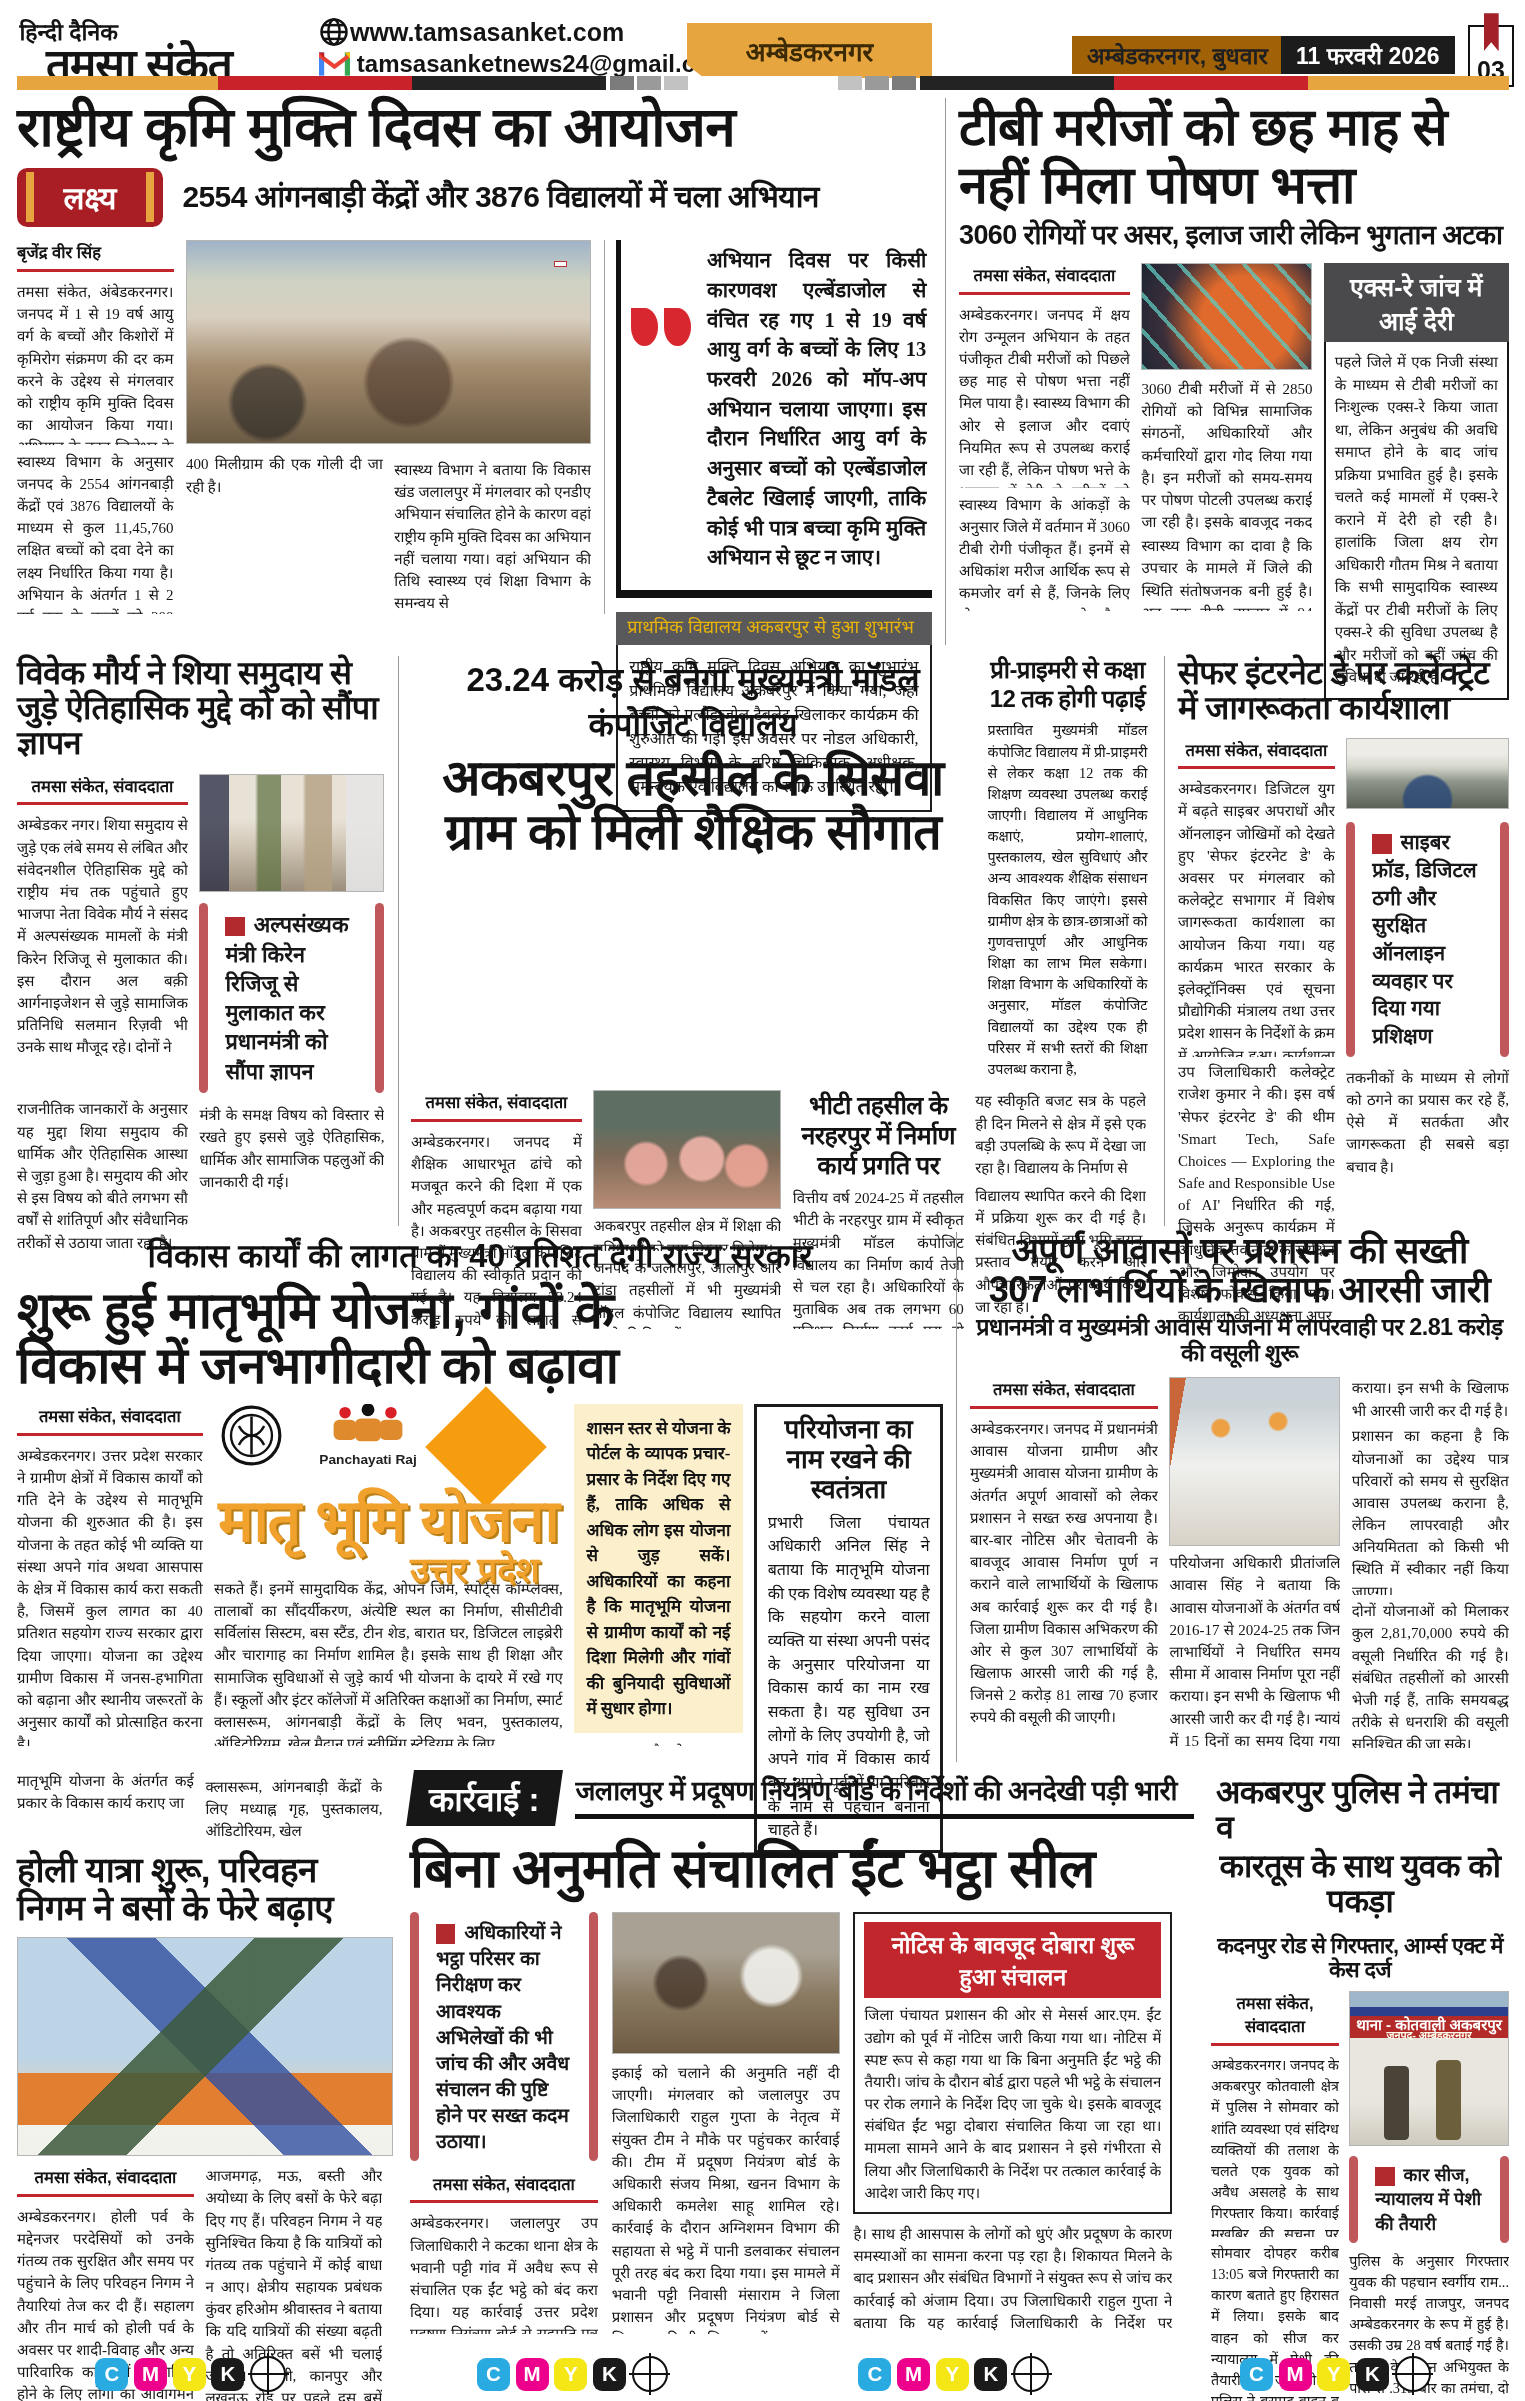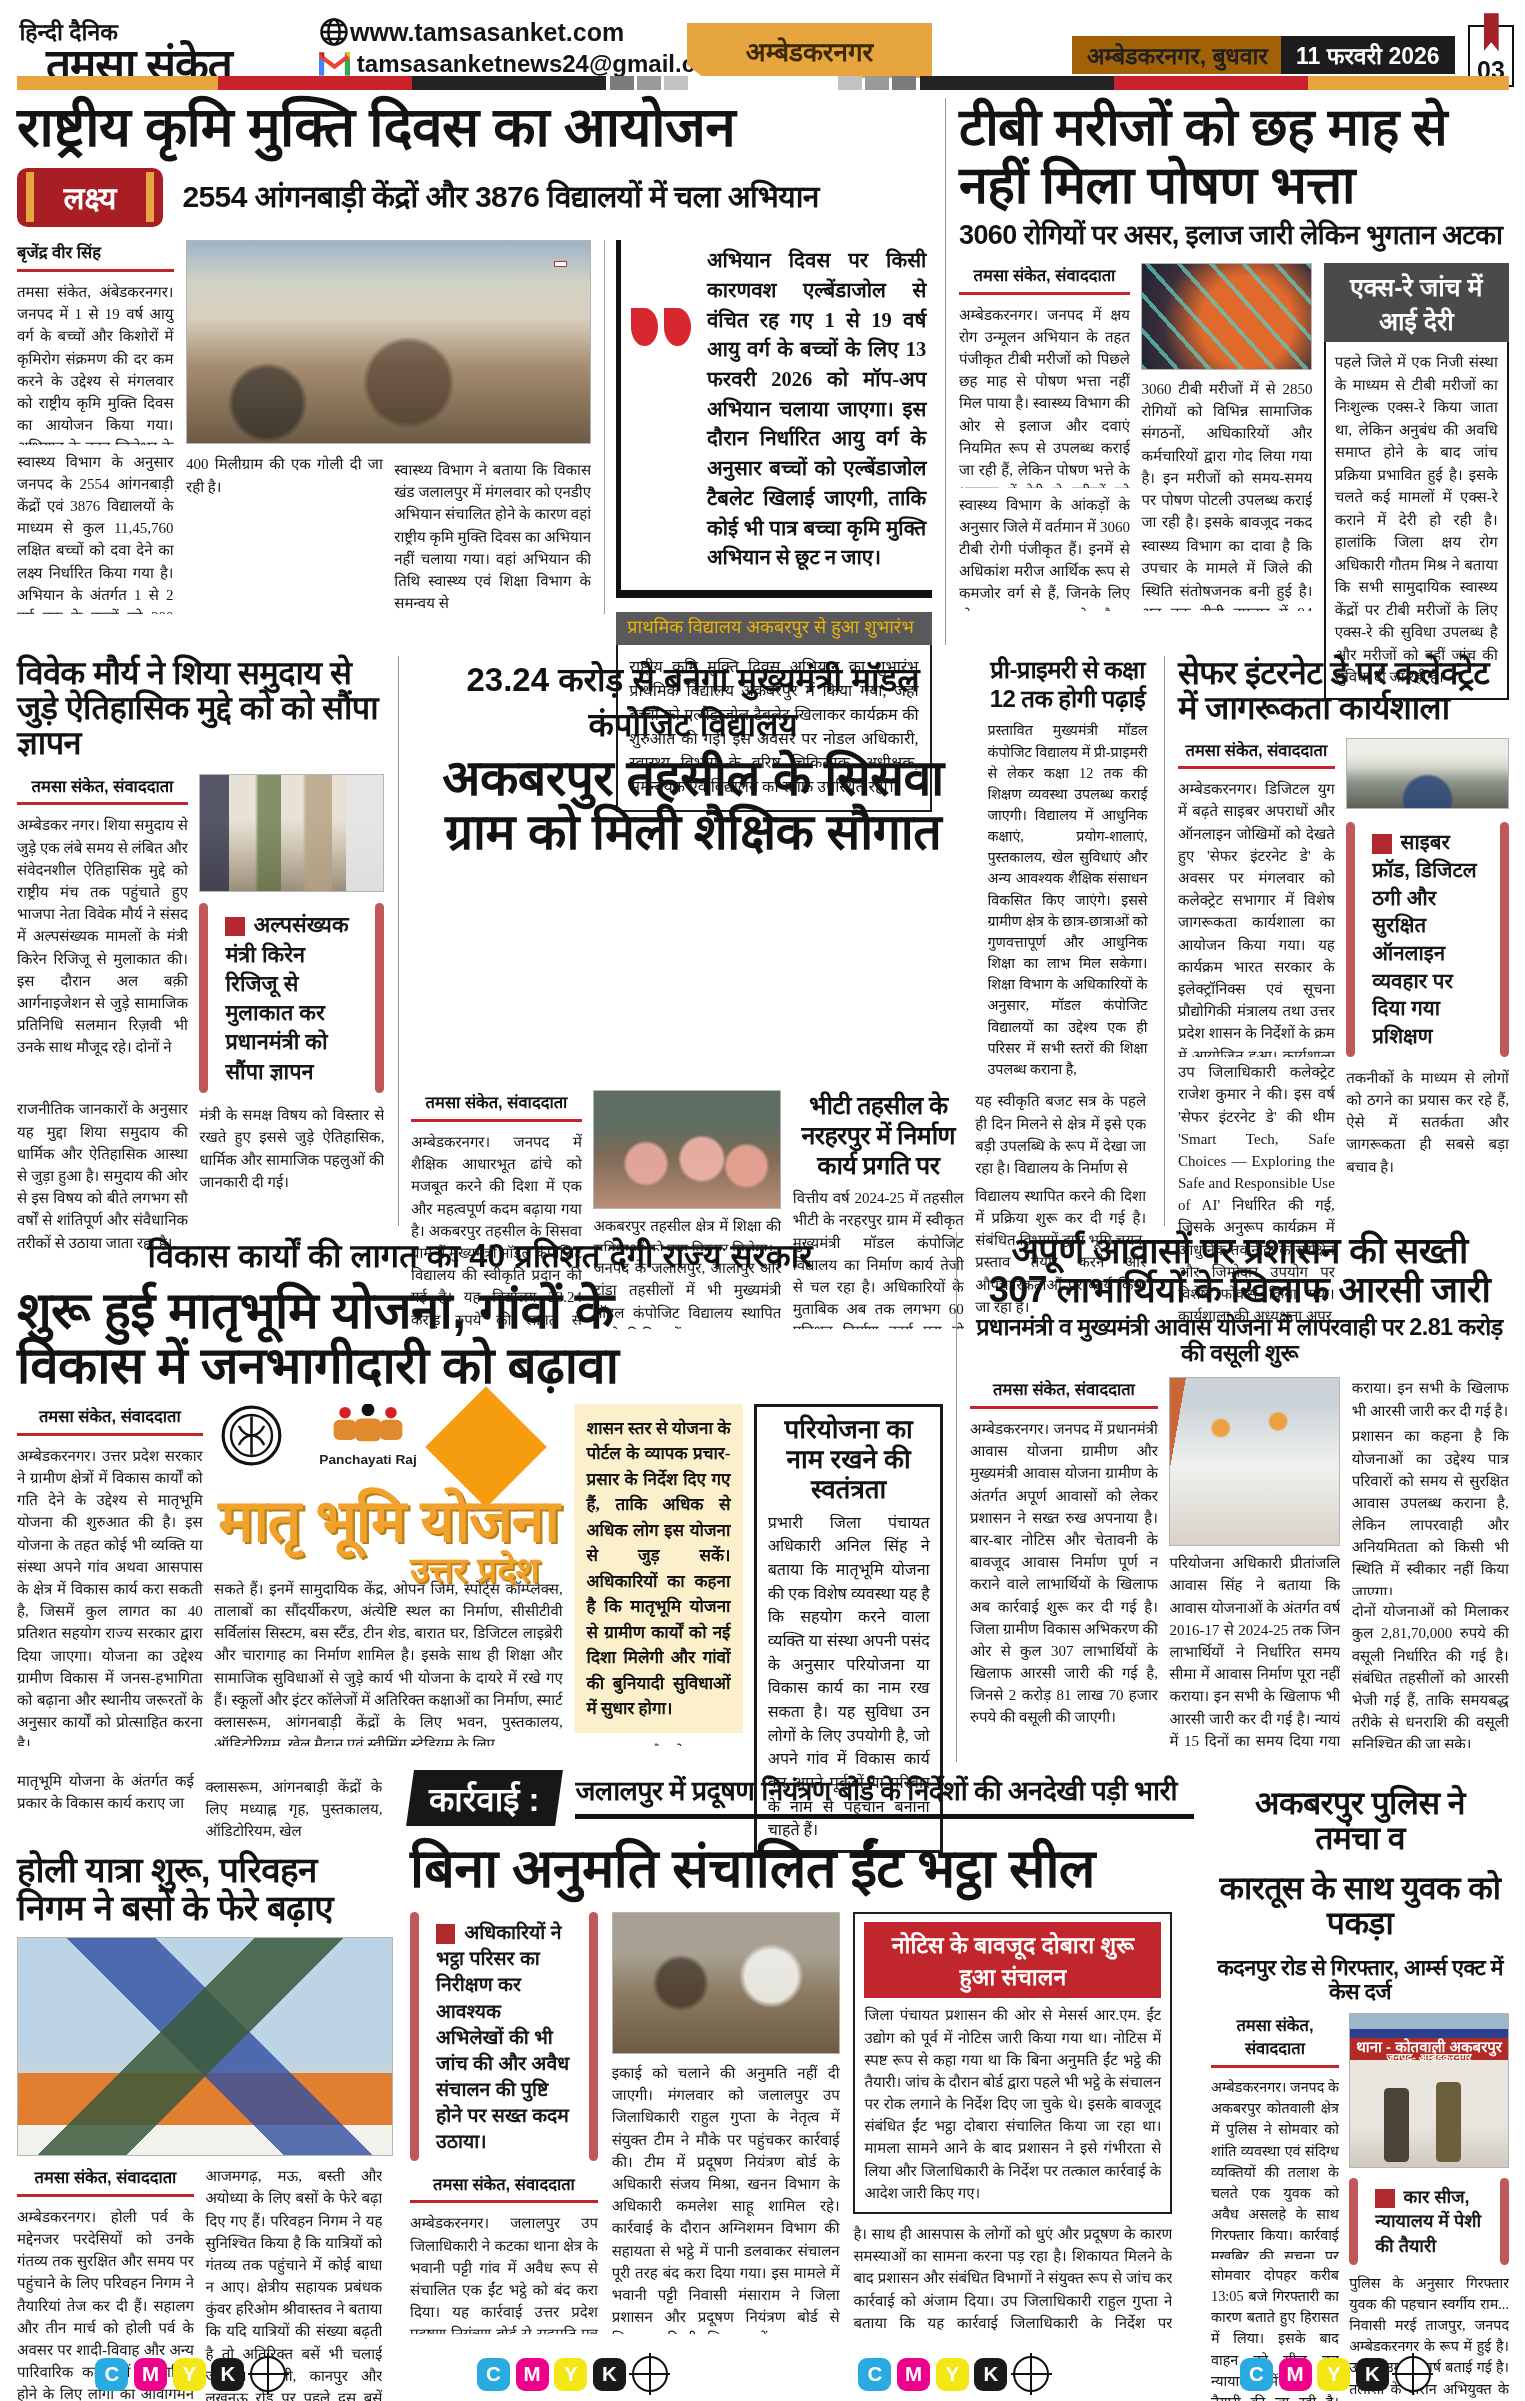--- a/index.html
+++ b/index.html
@@ -413,21 +413,21 @@
           <div class="rbox">
             <div class="rbt">नोटिस के बावजूद दोबारा शुरू हुआ संचालन</div>
             <div class="body-t" style="margin-top:6.8px">जिला पंचायत प्रशासन की ओर से मेसर्स आर.एम. ईंट उद्योग को पूर्व में नोटिस जारी किया गया था। नोटिस में स्पष्ट रूप से कहा गया था कि बिना अनुमति ईंट भट्ठे की तैयारी। जांच के दौरान बोर्ड द्वारा पहले भी भट्ठे के संचालन पर रोक लगाने के निर्देश दिए जा चुके थे। इसके बावजूद संबंधित ईंट भट्ठा दोबारा संचालित किया जा रहा था। मामला सामने आने के बाद प्रशासन ने इसे गंभीरता से लिया और जिलाधिकारी के निर्देश पर तत्काल कार्रवाई के आदेश जारी किए गए।</div>
           </div>
           <div class="body-t" style="margin-top:9px">है। साथ ही आसपास के लोगों को धुएं और प्रदूषण के कारण समस्याओं का सामना करना पड़ रहा है। शिकायत मिलने के बाद प्रशासन और संबंधित विभागों ने संयुक्त रूप से जांच कर कार्रवाई को अंजाम दिया। उप जिलाधिकारी राहुल गुप्ता ने बताया कि यह कार्रवाई जिलाधिकारी के निर्देश पर नियमानुसार की गई है। उन्होंने कहा कि पर्यावरण नियमों का उल्लंघन करने वाली किसी भी औद्योगिक इकाई को बख्शा नहीं जाएगा। बिना वैध अनुमति के संचालन पाए जाने पर आगे भी इसी तरह की कार्रवाई जारी रहेगी।</div>
         </div>
       </div>
     </article>
 
     <article style="position:absolute;left:1194px;top:0;width:298px;height:100%">
-      <h2 class="hl" style="margin:16px;font-size:32px;text-align:center">अकबरपुर पुलिस ने तमंचा व</h2>
+      <h2 class="hl" style="margin:5px;font-size:32px;">अकबरपुर पुलिस ने तमंचा व</h2>
       <h2 class="hl" style="margin:0;font-size:32px;text-align:center">कारतूस के साथ युवक को पकड़ा</h2>
       <div class="hl" style="font-size:21.7px;margin-top:16px;text-align:center">कदनपुर रोड से गिरफ्तार, आर्म्स एक्ट में केस दर्ज</div>
       <div class="flex" style="gap:10.3px;margin-top:10.3px;height:467px">
         <div class="col" style="width:128px">
           <div class="byline">तमसा संकेत, संवाददाता</div>
           <div class="body-t" style="font-size:14.3px">अम्बेडकरनगर। जनपद के अकबरपुर कोतवाली क्षेत्र में पुलिस ने सोमवार को शांति व्यवस्था एवं संदिग्ध व्यक्तियों की तलाश के चलते एक युवक को अवैध असलहे के साथ गिरफ्तार किया। कार्रवाई मुखबिर की सूचना पर कदनपुर रोड पर ग्राम के पास की गई।</div>
           <div class="body-t" style="font-size:14.3px">सोमवार दोपहर करीब 13:05 बजे गिरफ्तारी का कारण बताते हुए हिरासत में लिया। इसके बाद वाहन को सीज कर न्यायालय में पेशी की तैयारी की जा रही है। पुलिस ने बरामद वाहन व असलहे के साथ अभियुक्त के खिलाफ आर्म्स एक्ट के अंतर्गत केस दर्ज कर आगे की कार्रवाई शुरू कर दी है।</div>
         </div>
         <div class="col" style="width:160px">
           <div class="photo" style="height:171px;background:linear-gradient(180deg,#9db6c9 0 10%,#2b3f8c 10% 16%,#b32b28 16% 30%,#e8e6df 30% 72%,#cfcabf 100%)">

